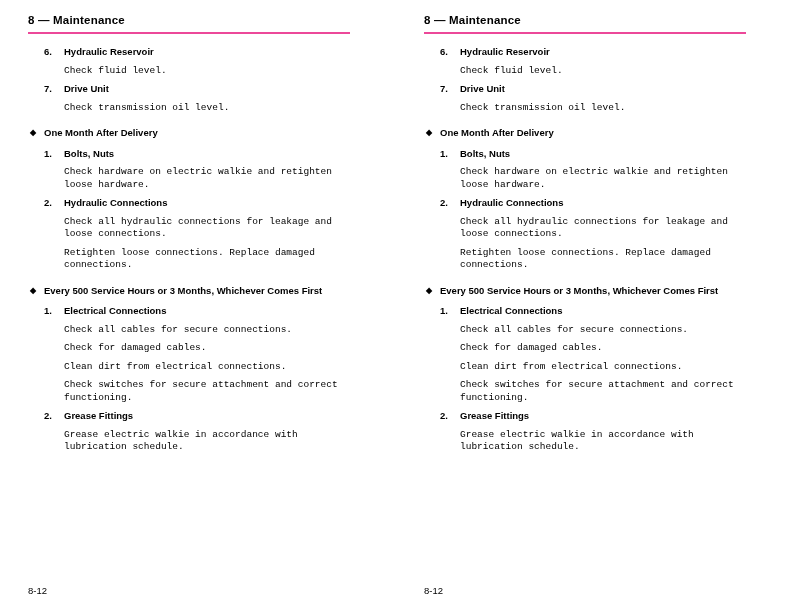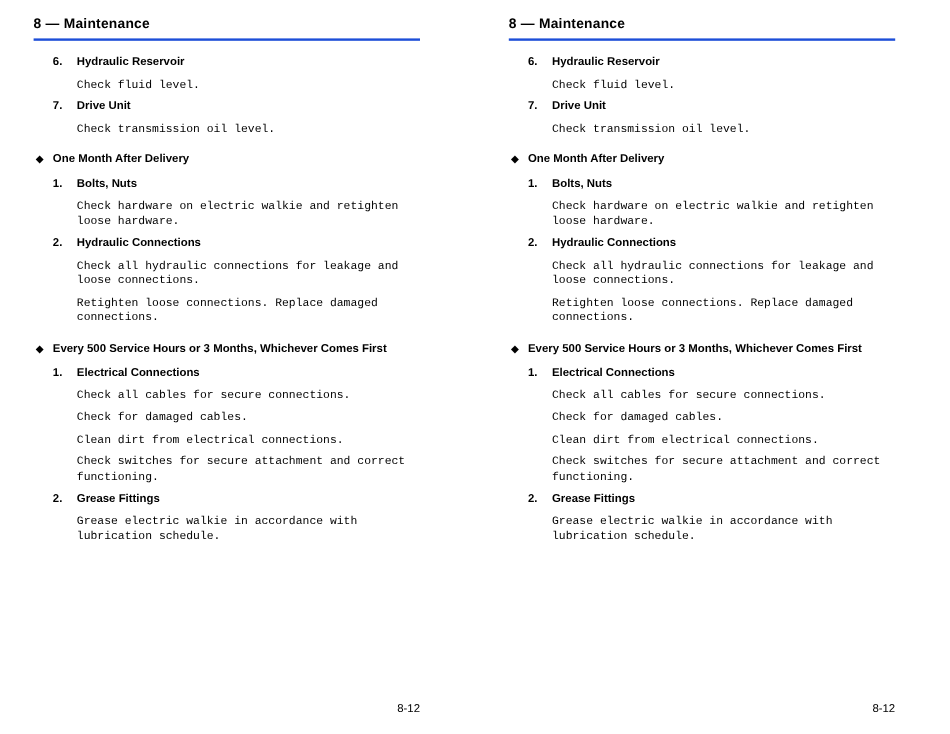--- a/index.html
+++ b/index.html
@@ -22,21 +22,21 @@
   }
   .page-col.left  { left: 28px; }
   .page-col.right { left: 424px; }
 
   .col-header {
     font-size: 11.5px;
     font-weight: bold;
     line-height: 14px;
     letter-spacing: 0.2px;
     padding-bottom: 5px;
-    border-bottom: 2px solid #1d4ed8;
+    border-bottom: 2px solid #ec4899;
     margin-bottom: 12px;
   }
 
   .item-head {
     display: flex;
     font-weight: bold;
     margin: 0 0 6px 16px;
     line-height: 12.5px;
   }
   .item-num { flex: 0 0 20px; }
@@ -57,21 +57,21 @@
     flex: 0 0 14px;
     font-size: 8px;
     line-height: 12.5px;
   }
 
   .col-footer {
     position: absolute;
     top: 572px;
     left: 0;
     width: 100%;
-    text-align: right;
+    text-align: left;
     font-size: 9.5px;
   }
 </style>
 </head>
 <body>
 
 <div class="page-col left">
   <div class="col-header">8 — Maintenance</div>
 
   <div class="item">

